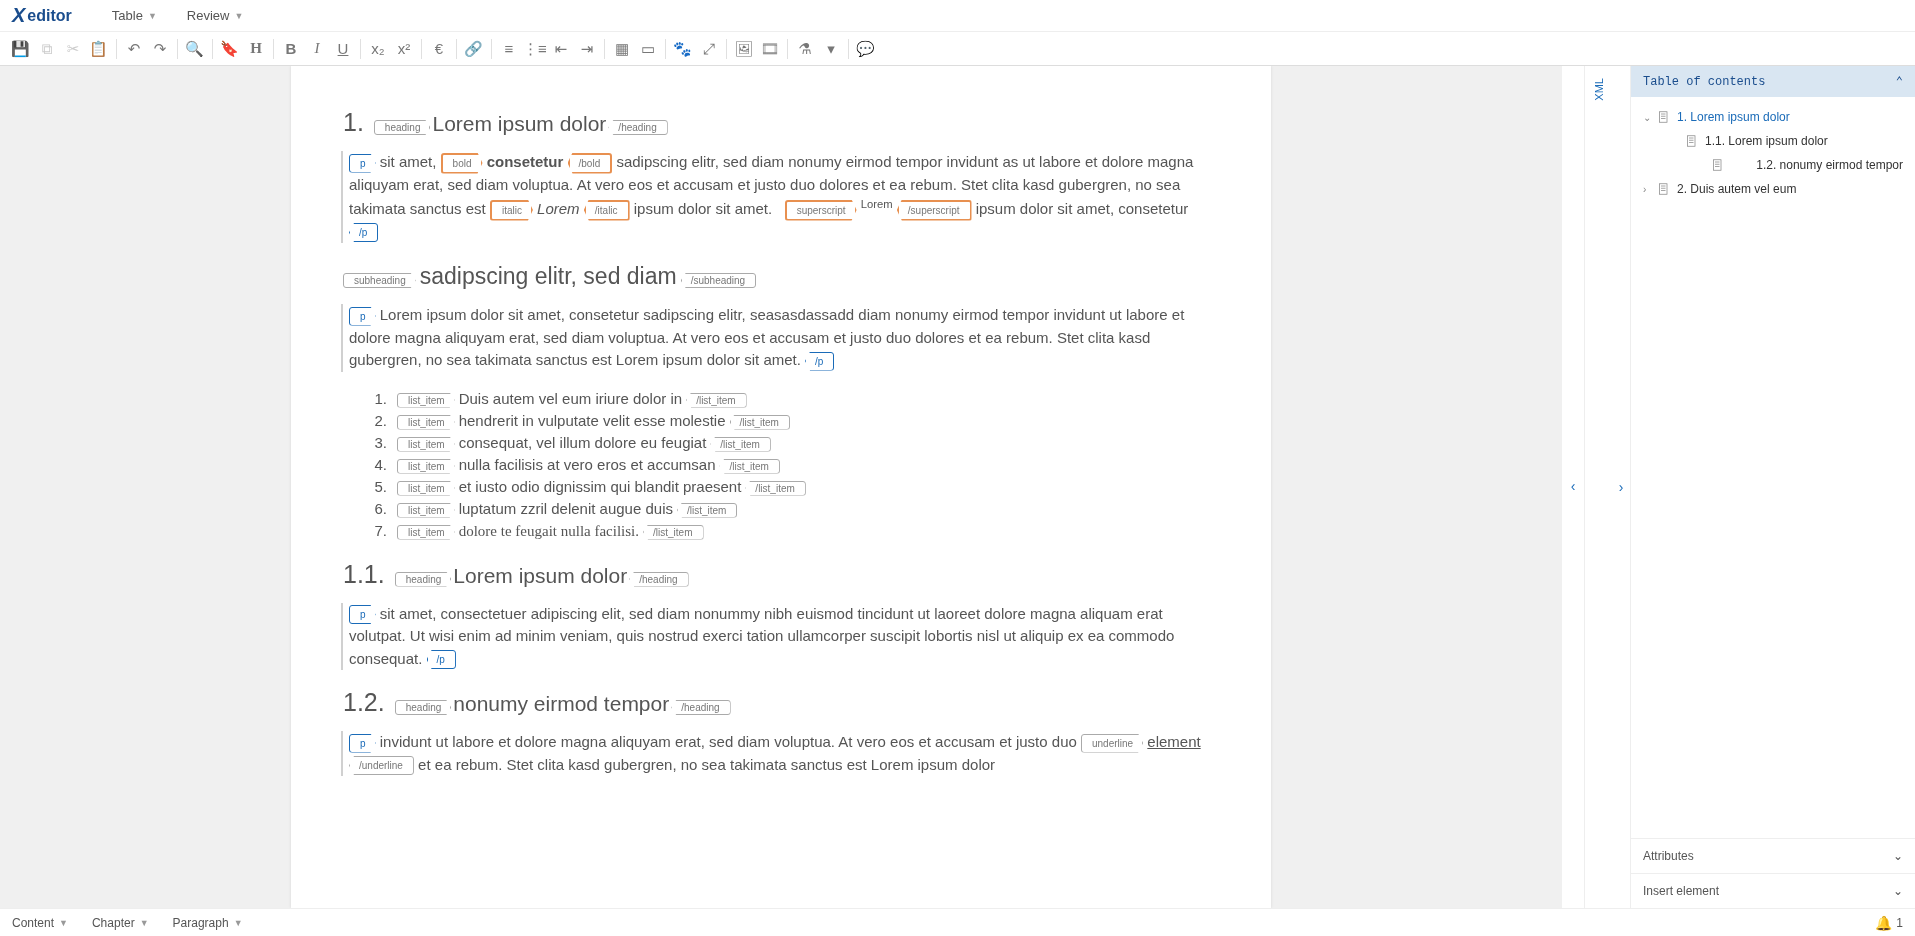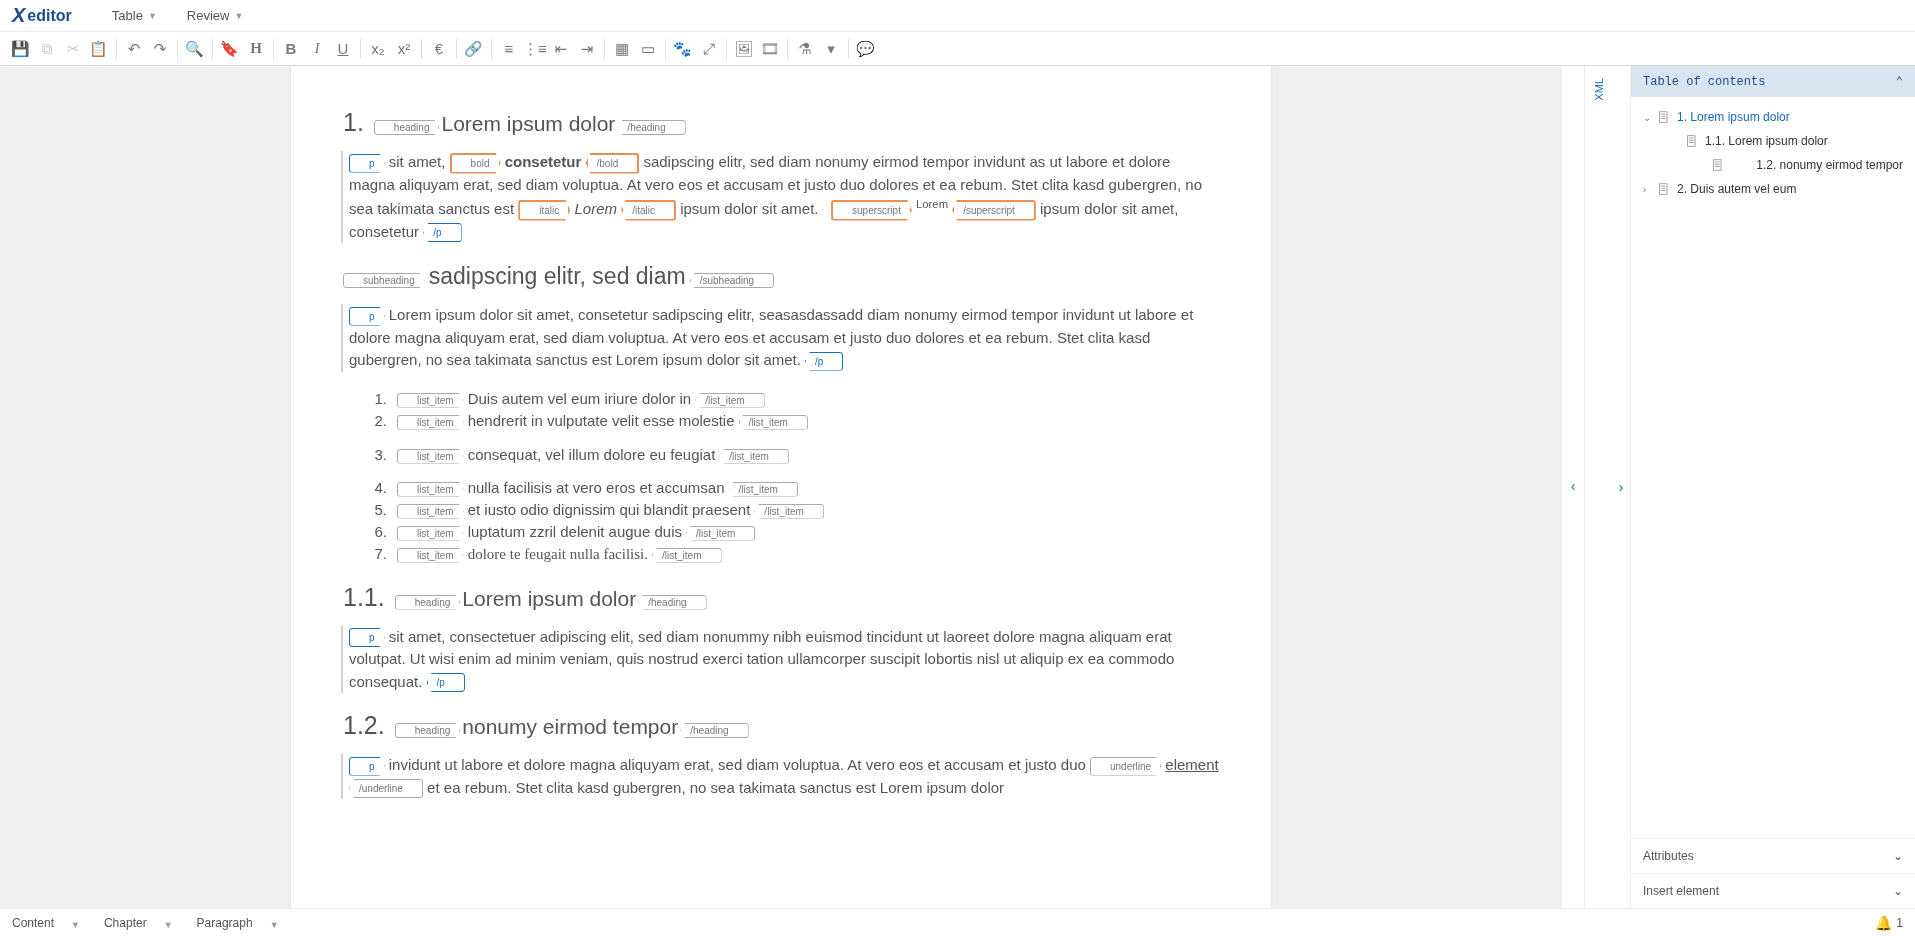--- a/index.html
+++ b/index.html
@@ -16,21 +16,21 @@
 .tb-sep{width:1px;height:20px;background:#e0e0e0;margin:0 4px;}
 .main{flex:1;display:flex;overflow:hidden;}
 .editor-area{flex:1;background:#f0f0f0;overflow-y:auto;position:relative;display:flex;justify-content:center;}
 .editor-area::-webkit-scrollbar{width:10px;}
 .editor-area::-webkit-scrollbar-thumb{background:#bbb;border-radius:5px;}
 .page{background:#fff;width:980px;margin:0;padding:42px 52px;min-height:800px;box-shadow:0 0 3px rgba(0,0,0,0.1);}
 .h1-line{display:flex;align-items:baseline;margin-bottom:14px;}
 .num{font-size:25px;color:#555;margin-right:10px;font-weight:400;}
 .h1-text{font-size:21px;color:#555;font-weight:400;}
 .h2-text{font-size:23px;color:#555;font-weight:400;}
-.tag{display:inline-block;border:1px solid #aaa;border-radius:3px;font-size:10px;color:#777;padding:1px 19px;vertical-align:middle;position:relative;background:#fff;}
+.tag{display:inline-block;border:1px solid #aaa;border-radius:3px;font-size:10px;color:#777;padding:1px 10px;vertical-align:middle;position:relative;background:#fff;}
 .tag.open{border-radius:3px 0 0 3px;clip-path:polygon(0 0,calc(100% - 5px) 0,100% 50%,calc(100% - 5px) 100%,0 100%);padding-right:9px;}
 .tag.close{border-radius:0 3px 3px 0;clip-path:polygon(5px 0,100% 0,100% 100%,5px 100%,0 50%);padding-left:9px;}
 .tag.highlight{border:2px solid #e89050;}
 .para{color:#555;font-size:15px;line-height:1.5;margin-bottom:18px;border-left:2px solid #d0d0d0;padding-left:6px;margin-left:-2px;}
 .para .ptag{border:1px solid #1a6bb8;color:#1a6bb8;}
 .subhead{display:flex;align-items:baseline;margin-bottom:14px;margin-top:20px;}
 .list{margin-left:20px;margin-bottom:20px;}
 .list-row{display:flex;align-items:baseline;margin-bottom:4px;color:#555;font-size:15px;}
 .list-num{width:24px;text-align:right;margin-right:10px;}
 .right-rail{display:flex;}
@@ -40,21 +40,21 @@
 .panel-header{background:#d9e6f2;color:#1a4d8d;font-size:12px;font-weight:500;padding:8px 12px;display:flex;justify-content:space-between;align-items:center;cursor:pointer;font-family:Liberation Mono, monospace;}
 .toc{flex:1;padding:8px 4px;font-size:12px;}
 .toc-item{display:flex;align-items:center;padding:5px 8px;color:#333;cursor:pointer;}
 .toc-item.active{color:#1a6bb8;}
 .toc-caret{width:14px;font-size:10px;color:#888;}
 .toc-icon{width:14px;height:14px;margin-right:6px;display:inline-flex;align-items:center;justify-content:center;}
 .toc-icon svg{width:12px;height:12px;}
 .collapsed-panel{border-top:1px solid #eee;padding:10px 12px;font-size:12px;color:#555;display:flex;justify-content:space-between;align-items:center;cursor:pointer;}
 .chev-btn{color:#1a6bb8;font-size:14px;cursor:pointer;padding:4px;}
 .statusbar{height:28px;background:#fff;border-top:1px solid #eee;display:flex;align-items:center;padding:0 12px;font-size:12px;color:#555;}
-.sb-item{margin-right:24px;display:flex;align-items:flex-end;cursor:pointer;gap:12px;}
+.sb-item{margin-right:24px;display:flex;align-items:center;cursor:pointer;}
 .sb-right{margin-left:auto;display:flex;align-items:center;}
 .bell{font-size:14px;color:#888;margin-right:4px;}
 sup{font-size:0.75em;}
 .rail-chevs{display:flex;flex-direction:column;justify-content:center;align-items:center;background:#fff;width:22px;}
 .underline-text{text-decoration:underline;}
 </style>
 </head>
 <body>
 
 <div class="app">
@@ -228,21 +228,21 @@
             </div>
             <div class="list-row">
               <span class="list-num">2.</span>
               <span class="tag open">list_item</span>
               <span style="margin:0 4px;">hendrerit in vulputate velit esse molestie</span>
               <span class="tag close">/list_item</span>
             </div>
             <div class="list-row">
               <span class="list-num">3.</span>
               <span class="tag open">list_item</span>
-              <span style="margin:12px 4px;">consequat, vel illum dolore eu feugiat</span>
+              <span style="margin:0 4px;">consequat, vel illum dolore eu feugiat</span>
               <span class="tag close">/list_item</span>
             </div>
             <div class="list-row">
               <span class="list-num">4.</span>
               <span class="tag open">list_item</span>
               <span style="margin:0 4px;">nulla facilisis at vero eros et accumsan</span>
               <span class="tag close">/list_item</span>
             </div>
             <div class="list-row">
               <span class="list-num">5.</span>

